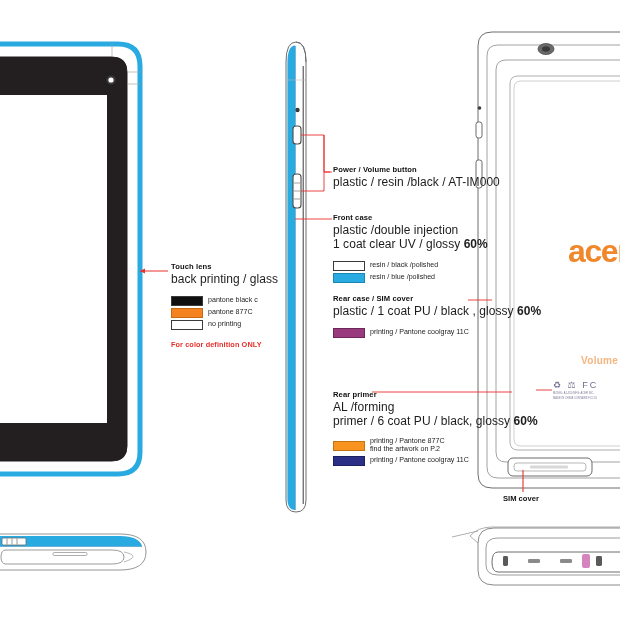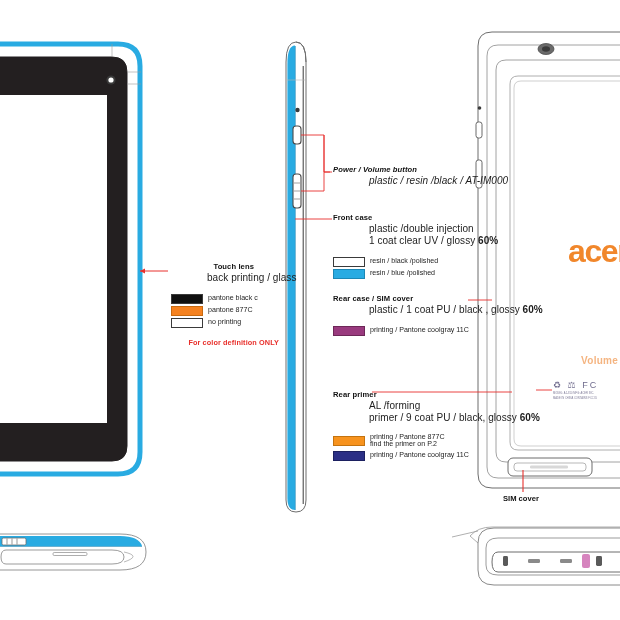--- a/index.html
+++ b/index.html
@@ -36,25 +36,24 @@
     line-height: 1.18;
     white-space: nowrap;
   }
   .ann .title {
     font-size: 7.6px;
     font-weight: bold;
     color: #111111;
     letter-spacing: 0.1px;
   }
   .ann .sub {
-    font-size: 10px;
+    font-size: 12px;
     font-weight: normal;
     color: #1d1d1d;
     letter-spacing: 0.05px;
-    margin-left: 36px;
   }
   .ann .sub b {
     font-weight: bold;
   }
 
   
   .swatch-row {
     display: flex;
     align-items: center;
     margin-top: 10px;
@@ -256,40 +255,40 @@
       <rect x="503" y="556" width="5" height="10" rx="1.4" fill="#5a5a5a"></rect>
       <rect x="528" y="559" width="12" height="4" rx="1.2" fill="#8a8a8a"></rect>
       <rect x="560" y="559" width="12" height="4" rx="1.2" fill="#8a8a8a"></rect>
       <rect x="582" y="554" width="8" height="14" rx="2" fill="#c85ba8" opacity="0.75"></rect>
       <rect x="596" y="556" width="6" height="10" rx="1.4" fill="#5a5a5a"></rect>
       <rect x="628" y="562" width="30" height="6" rx="2.4" fill="#ffffff" stroke="#8a8a8a" stroke-width="0.8"></rect>
       <path d="M 452 537 L 478 531" stroke="#9a9a9a" stroke-width="0.8" fill="none"></path>
     </g>
   </svg>
 
-  <div class="ann" style="left:171px; top:263px;text-align:center;">
+  <div class="ann" style="left:171px; top:263px;">
     <div class="title">Touch lens</div>
     <div class="sub">back printing / glass</div>
 
     <div class="swatch-row">
       <span class="swatch" style="background:#101010;"></span>
       <span class="swatch-label">pantone black c</span>
     </div>
     <div class="swatch-row">
       <span class="swatch" style="background:#f58220; border-color:#c96a10;"></span>
       <span class="swatch-label">pantone 877C</span>
     </div>
     <div class="swatch-row">
       <span class="swatch" style="background:#ffffff;"></span>
       <span class="swatch-label">no printing</span>
     </div>
     <div class="note-red">For color definition ONLY</div>
   </div>
 
-  <div class="ann" style="left:333px; top:166px;font-style:italic;">
+  <div class="ann" style="left:333px; top:166px;">
     <div class="title">Power / Volume button</div>
     <div class="sub">plastic / resin /black / AT-IM000</div>
   </div>
 
   <div class="ann" style="left:333px; top:214px;">
     <div class="title">Front case</div>
     <div class="sub">plastic  /double injection</div>
     <div class="sub"><span>1 coat clear UV / glossy </span><b>60%</b></div>
 
     <div class="swatch-row">
@@ -307,25 +306,25 @@
     <div class="sub"><span>plastic / 1 coat PU / black , glossy </span><b>60%</b></div>
     <div class="swatch-row">
       <span class="swatch" style="background:#993a7e; border-color:#6d2758;"></span>
       <span class="swatch-label">printing / Pantone coolgray 11C</span>
     </div>
   </div>
 
   <div class="ann" style="left:333px; top:391px;">
     <div class="title">Rear primer</div>
     <div class="sub">AL /forming</div>
-    <div class="sub"><span>primer / 9 coat PU / black,  glossy </span><b>60%</b></div>
+    <div class="sub"><span>primer / 6 coat PU / black,  glossy </span><b>60%</b></div>
 
     <div class="swatch-row">
       <span class="swatch" style="background:#f7931e; border-color:#c4730f;"></span>
-      <span class="swatch-label"><span>printing / Pantone 877C</span><br><span>find the primer on P.2</span></span>
+      <span class="swatch-label"><span>printing / Pantone 877C</span><br><span>find the artwork on P.2</span></span>
     </div>
     <div class="swatch-row">
       <span class="swatch" style="background:#2b2f86; border-color:#1c2060;"></span>
       <span class="swatch-label">printing / Pantone coolgray 11C</span>
     </div>
   </div>
 
   <div class="caption" style="left:503px; top:494px;">SIM cover</div>
 
   <div class="brandmark acer-logo" style="left:568px; top:233px;">acer</div>

